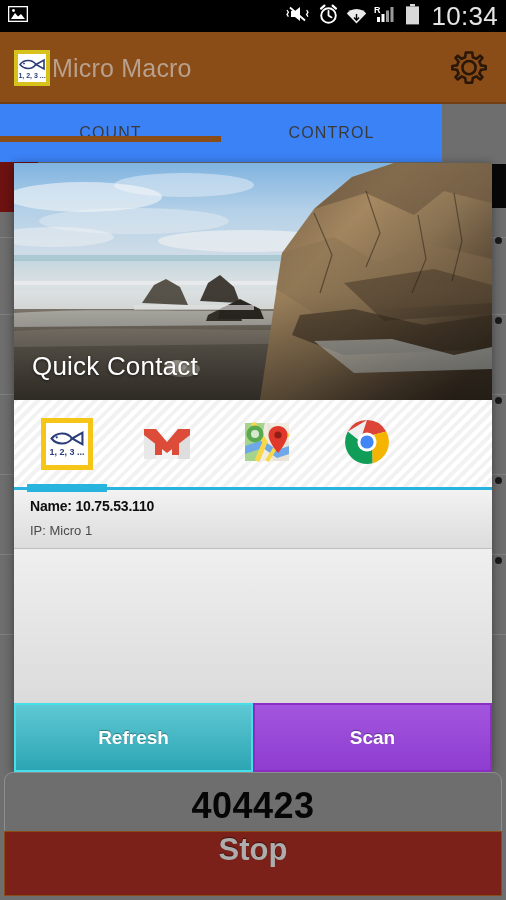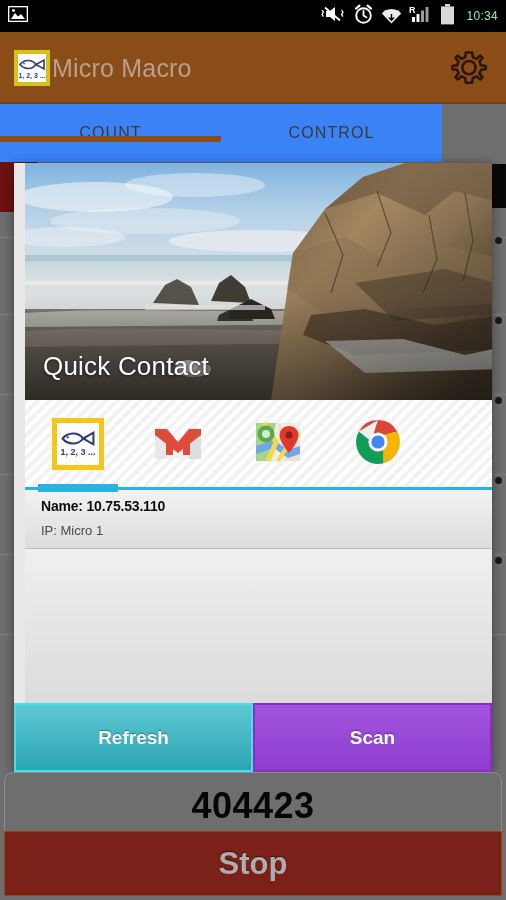--- a/index.html
+++ b/index.html
@@ -21,21 +21,21 @@
     position: absolute; top: 0; left: 0;
     width: 506px; height: 32px;
     background: #000;
     display: flex; align-items: center;
     padding: 0 8px;
   }
   .sb-left { display: flex; align-items: center; gap: 6px; }
   .sb-right { margin-left: auto; display: flex; align-items: center; gap: 7px; }
   .sb-icon { display: block; }
   #clock {
-    color: #86efac; font-size: 12px; letter-spacing: 0.3px;
+    color: #e5e5e5; font-size: 26px; letter-spacing: 0.3px;
     font-family: "Liberation Sans", sans-serif;
     margin-left: 4px; line-height: 1;
   }
 
   
   #appbar {
     position: absolute; top: 32px; left: 0;
     width: 506px; height: 72px;
     background: #8a4d18;
     display: flex; align-items: center;
@@ -116,21 +116,21 @@
     background: #080808;
   }
 
   
   #quick-contact {
     position: absolute; left: 14px; top: 163px;
     width: 478px; height: 609px;
     background: #e8e8e8;
     box-shadow: 0 2px 10px rgba(0,0,0,0.45);
     overflow: hidden;
-    display: flex; flex-direction: column; padding-left: 11px;
+    display: flex; flex-direction: column;
   }
 
   
   #qc-photo {
     position: relative;
     width: 478px; height: 237px;
     overflow: hidden;
     flex: 0 0 auto;
   }
   #qc-photo svg { display: block; width: 478px; height: 237px; }
@@ -224,21 +224,21 @@
     font-size: 36px; font-weight: bold;
     letter-spacing: 0.5px;
   }
 
   
   #stop-btn {
     position: absolute; left: 4px; top: 831px;
     width: 498px; height: 65px;
     background: #7b2119;
     border: 1px solid #8a4d18;
-    display: flex; align-items: center; justify-content: center;
+    display: flex; justify-content: center;
     color: #adadad; font-size: 31px; font-weight: bold;
     text-shadow: 0 -1px 1px rgba(0,0,0,0.5);
     cursor: pointer;
   }
 </style>
 </head>
 <body>
 
 <div id="screen">
 

